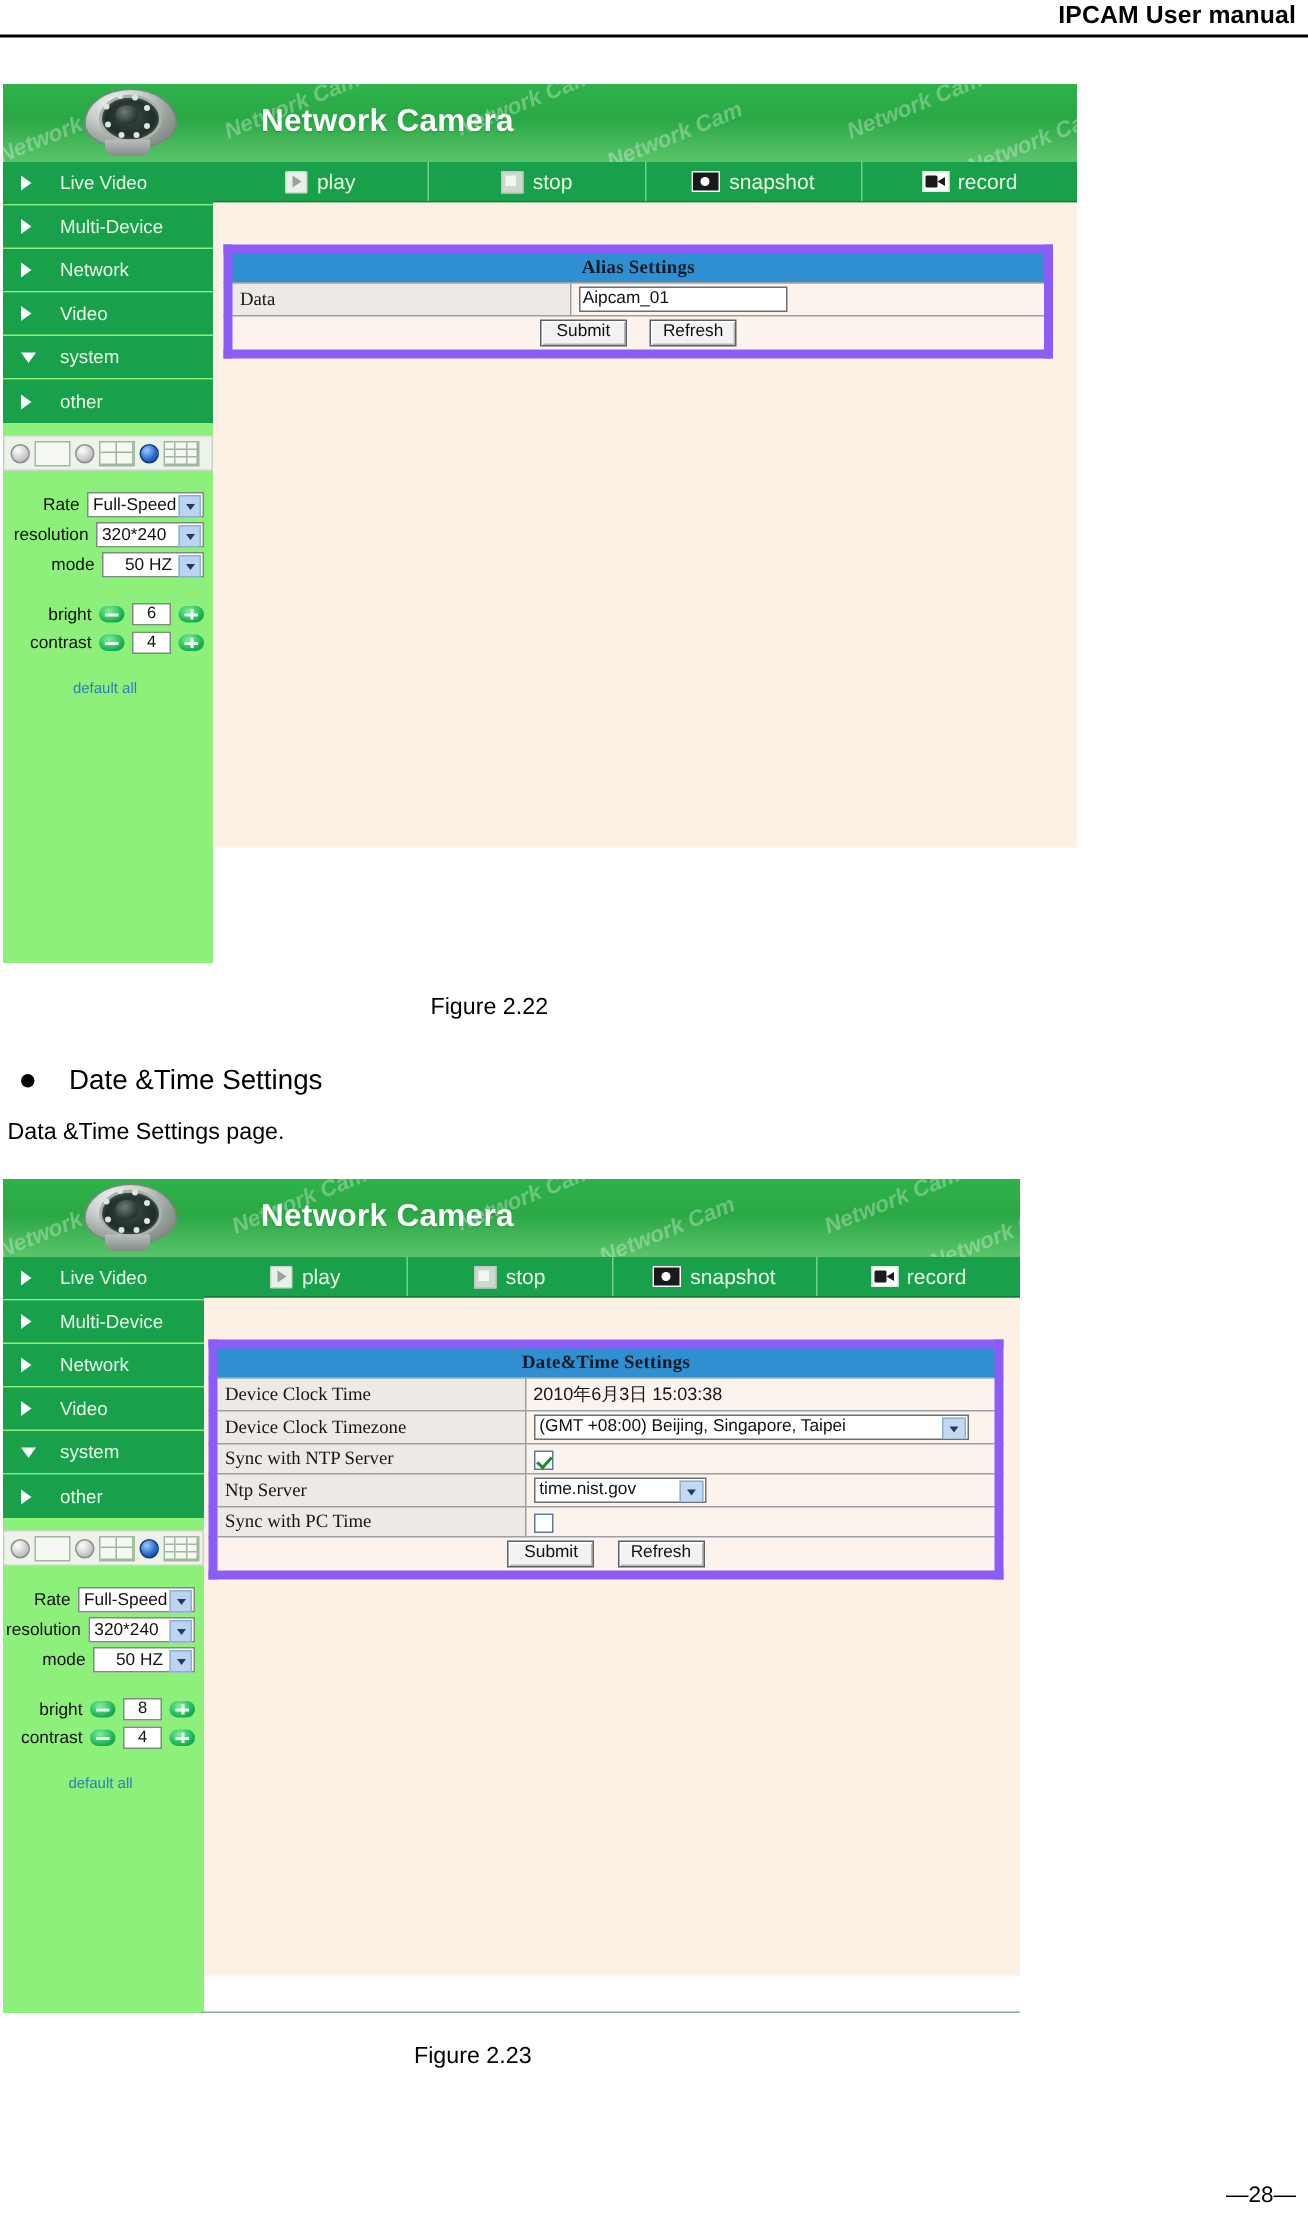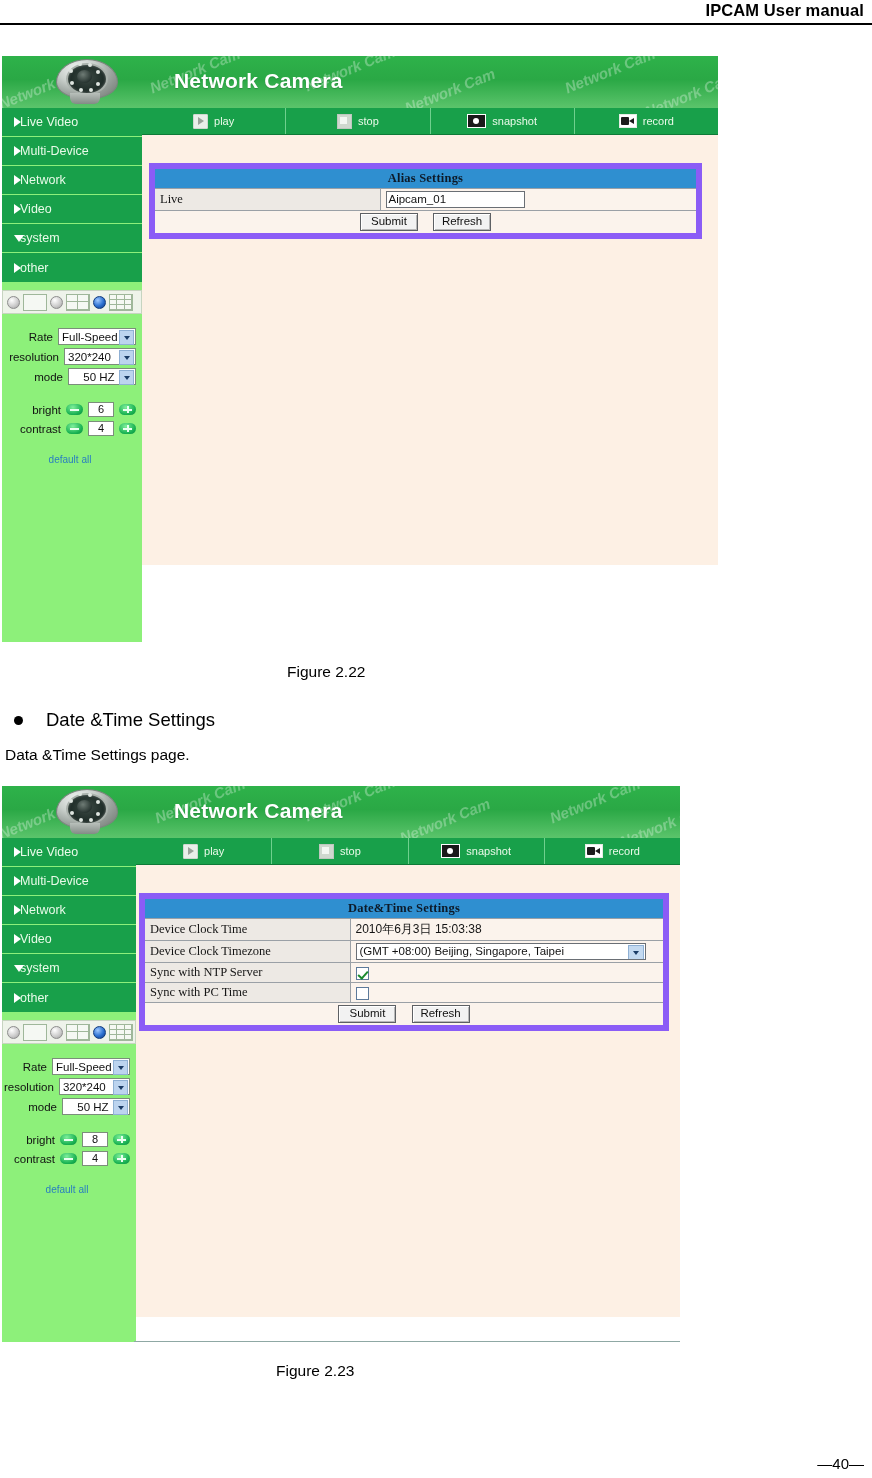--- a/index.html
+++ b/index.html
@@ -144,21 +144,21 @@
     border-bottom: 1px solid #0e7a37;
   }
   .toolbar-btn {
     flex: 1 1 0;
     height: 26px;
     display: flex;
     align-items: center;
     justify-content: center;
     gap: 6px;
     color: #eafae9;
-    font-size: 11px;
+    font-size: 14px;
     border-right: 1px solid #6fd08e;
   }
   .toolbar-btn:last-child { border-right: none; }
   .tb-ico {
     width: 13px; height: 13px;
     display: inline-block;
     position: relative;
   }
   .ico-play {
     background: #e9efe9;
@@ -222,21 +222,21 @@
   
   .menu { }
   .menu-item {
     height: 29px;
     display: flex;
     align-items: center;
     background: #18a04a;
     border-bottom: 1px solid #8df07a;
     color: #e9fbe9;
     font-size: 12.5px;
-    padding-left: 18px;
+    padding-left: 38px;
     position: relative;
     box-sizing: border-box;
   }
   .menu-item .arrow {
     position: absolute;
     left: 12px;
     width: 0; height: 0;
   }
   .arrow.right {
     border-left: 7px solid #ffffff;
@@ -698,21 +698,21 @@
         </div>
       </div>
 
       <div class="content-pane" style="background:#fdf0e4;">
         <table class="settings-table" style="left:7px; top:28px; width:553px;">
           <tbody>
               <tr>
             <td class="st-title" colspan="2">Alias Settings</td>
           </tr>
           <tr>
-            <td class="st-label" style="width:228px;">Live</td>
+            <td class="st-label" style="width:228px;">Data</td>
             <td class="st-value">
               <span class="txt-input" style="width:139px;">Aipcam_01</span>
             </td>
           </tr>
           <tr>
             <td class="st-actions" colspan="2">
               <span class="btn">Submit</span>
               <span class="btn">Refresh</span>
             </td>
           </tr>
@@ -900,20 +900,29 @@
               </span>
             </td>
           </tr>
           <tr>
             <td class="st-label">Sync with NTP Server</td>
             <td class="st-value">
               <span class="chk on"></span>
             </td>
           </tr>
           <tr>
+            <td class="st-label">Ntp Server</td>
+            <td class="st-value">
+              <span class="sel-input" style="width:115px;">
+                <span>time.nist.gov</span>
+                <span class="caret"></span>
+              </span>
+            </td>
+          </tr>
+          <tr>
             <td class="st-label">Sync with PC Time</td>
             <td class="st-value">
               <span class="chk"></span>
             </td>
           </tr>
           <tr>
             <td class="st-actions" colspan="2">
               <span class="btn">Submit</span>
               <span class="btn">Refresh</span>
             </td>
@@ -923,13 +932,13 @@
         <div style="position:absolute; left:0; top:452px; width:100%; height:52px; background:#ffffff;"></div>
       </div>
     </div>
   </div>
 </div>
 
 <div class="hrule-bottom" style="left:134px; top:1341px; width:546px;"></div>
 
 <div class="caption" style="left:276px; top:1362px;">Figure 2.23</div>
 
-<div class="page-footer">—40—</div>
+<div class="page-footer">—28—</div>
 
 </body></html>

